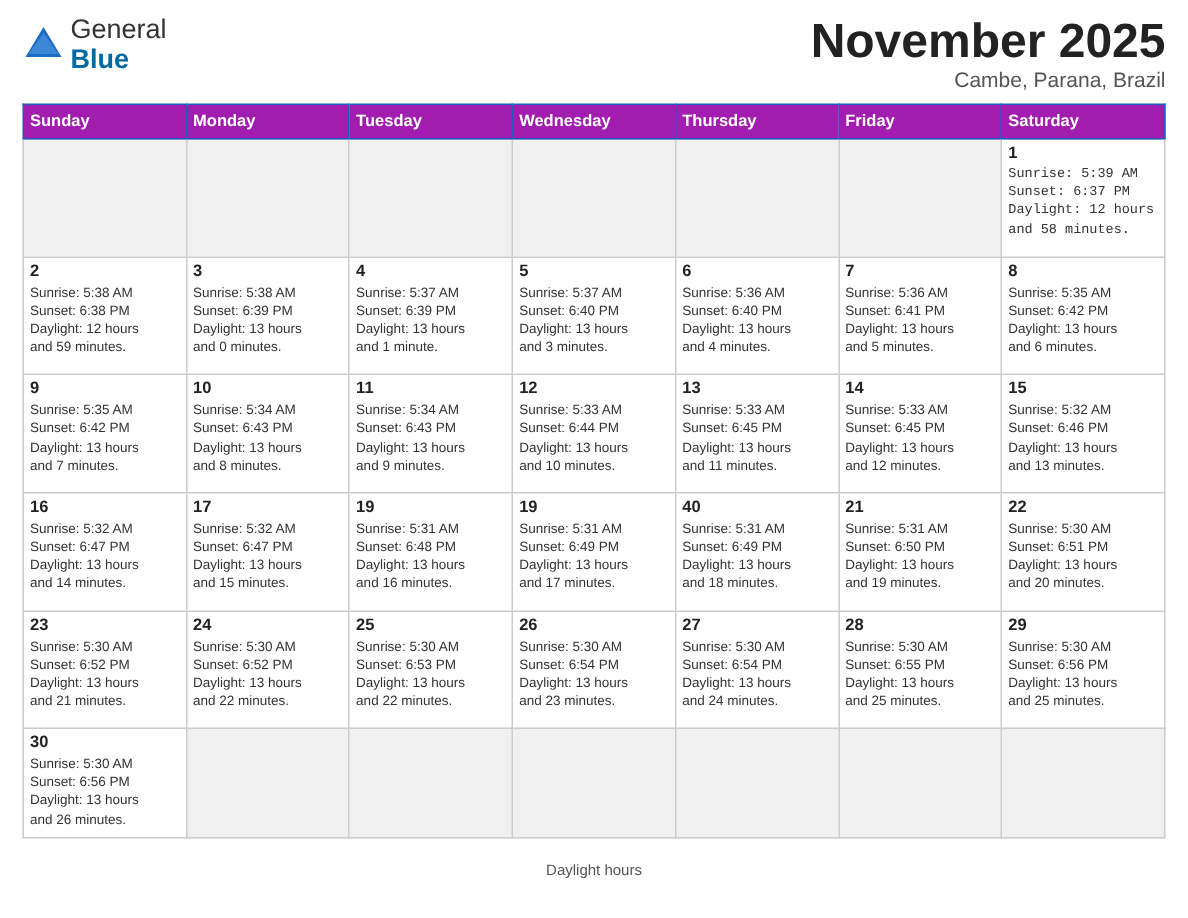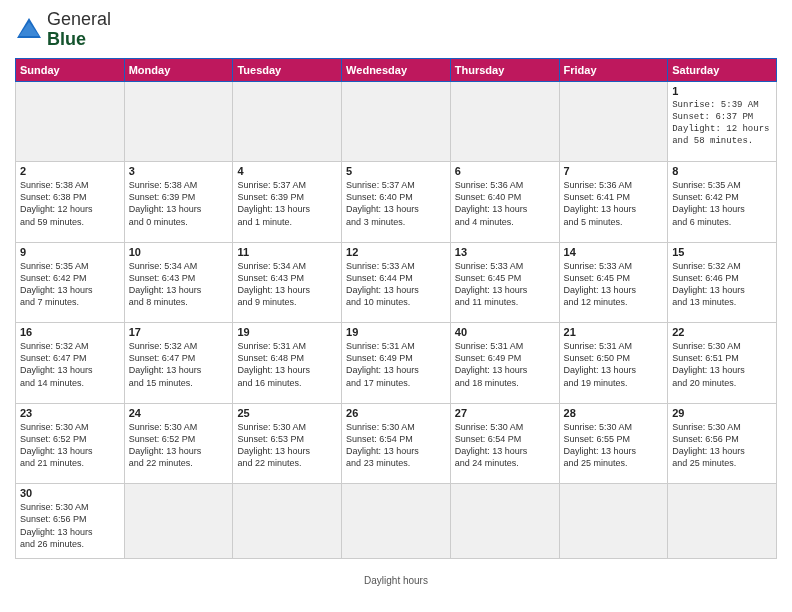--- a/index.html
+++ b/index.html
@@ -27,21 +27,21 @@
       display: flex;
       align-items: center;
       gap: 4px;
     }
     .logo-text {
       font-size: 18px;
       font-weight: normal;
       line-height: 1.1;
     }
     .logo-text .general { color: #333; }
-    .logo-text .blue { color: #14532d; font-weight: bold; text-align: center; }
+    .logo-text .blue { color: #0369a1; font-weight: bold; text-align: center; }
     .logo-icon {
       width: 28px;
       height: 28px;
     }
     .title-block {
       text-align: right;
     }
     .month-title {
       font-size: 32px;
       font-weight: bold;
@@ -53,21 +53,21 @@
       color: #555;
     }
     .calendar {
       flex: 1;
       border: 1px solid #ccc;
       border-collapse: collapse;
       width: 100%;
       table-layout: fixed;
     }
     .calendar th {
-      background: #be185d;
+      background: #a21caf;
       color: #fff;
       font-size: 11px;
       font-weight: bold;
       padding: 5px 4px;
       border: 1px solid #1a5cc0;
       text-align: left;
     }
     .calendar td {
       border: 1px solid #ccc;
       vertical-align: top;
@@ -110,20 +110,24 @@
     <div class="logo">
       <svg class="logo-icon" viewBox="0 0 28 28">
         <polygon points="14,2 26,22 2,22" fill="#1a6bc4"></polygon>
         <polygon points="14,6 24,20 4,20" fill="#5ba3e8" opacity="0.5"></polygon>
       </svg>
       <div class="logo-text">
         <span class="general">General</span><br>
         <span class="blue">Blue</span>
       </div>
     </div>
+    <div class="title-block">
+      <div class="month-title">November 2025</div>
+      <div class="location">Cambe, Parana, Brazil</div>
+    </div>
   </div>
 
   <table class="calendar" id="cal-table">
     <thead>
       <tr id="weekday-row">
           <th>Sunday</th>
           <th>Monday</th>
           <th>Tuesday</th>
           <th>Wednesday</th>
           <th>Thursday</th>

